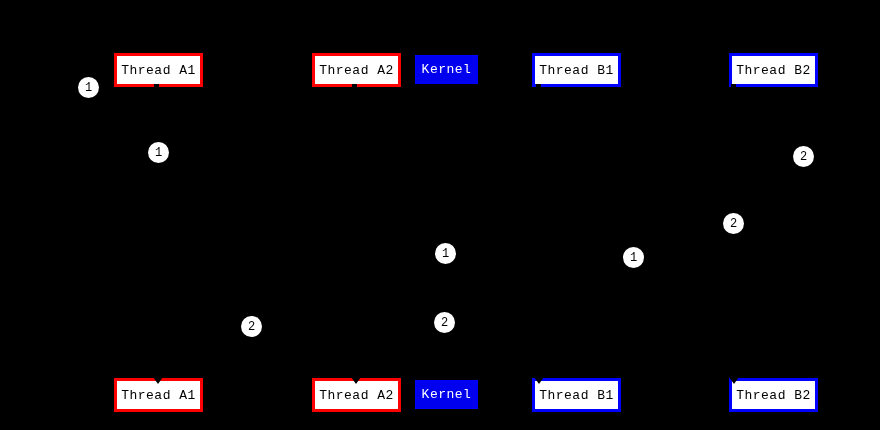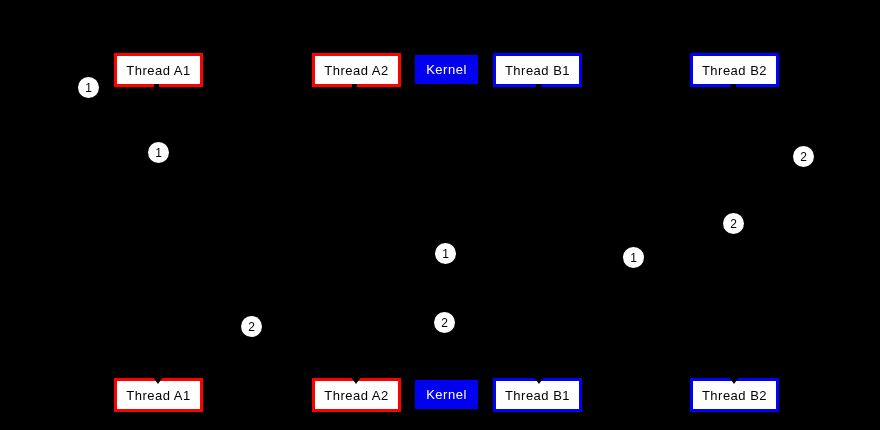--- a/index.html
+++ b/index.html
@@ -6,39 +6,39 @@
     margin: 0;
     padding: 0;
     background: #000000;
   }
   .canvas {
     position: relative;
     width: 880px;
     height: 430px;
     background: var(--background, #000000);
     overflow: hidden;
-    font-family: Liberation Sans, sans-serif;
+    font-family: Liberation Mono, monospace;
   }
   
   .node {
     position: absolute;
     box-sizing: border-box;
     background: var(--node-fill, #ffffff);
     color: var(--node-text, #000000);
     border: 3px solid #ffffff;
     display: flex;
     align-items: center;
     justify-content: center;
     font-size: 13px;
     letter-spacing: 0.5px;
     white-space: nowrap;
     z-index: 2;
   }
   .node.red  { border-color: var(--thread-a-border, #ff0000); }
-  .node.blue { border-color: var(--thread-b-border, #0000ff); }
+  .node.blue { border-color: var(--thread-b-border, #0000ff); margin-left: 39px; }
   .node.kernel {
     background: var(--kernel-fill, #0000ee);
     color: var(--kernel-text, #ffffff);
     border: 1px solid var(--kernel-border, #0000ff);
     justify-content: center;
   }
   
   .lifeline {
     position: absolute;
     width: 2px;

